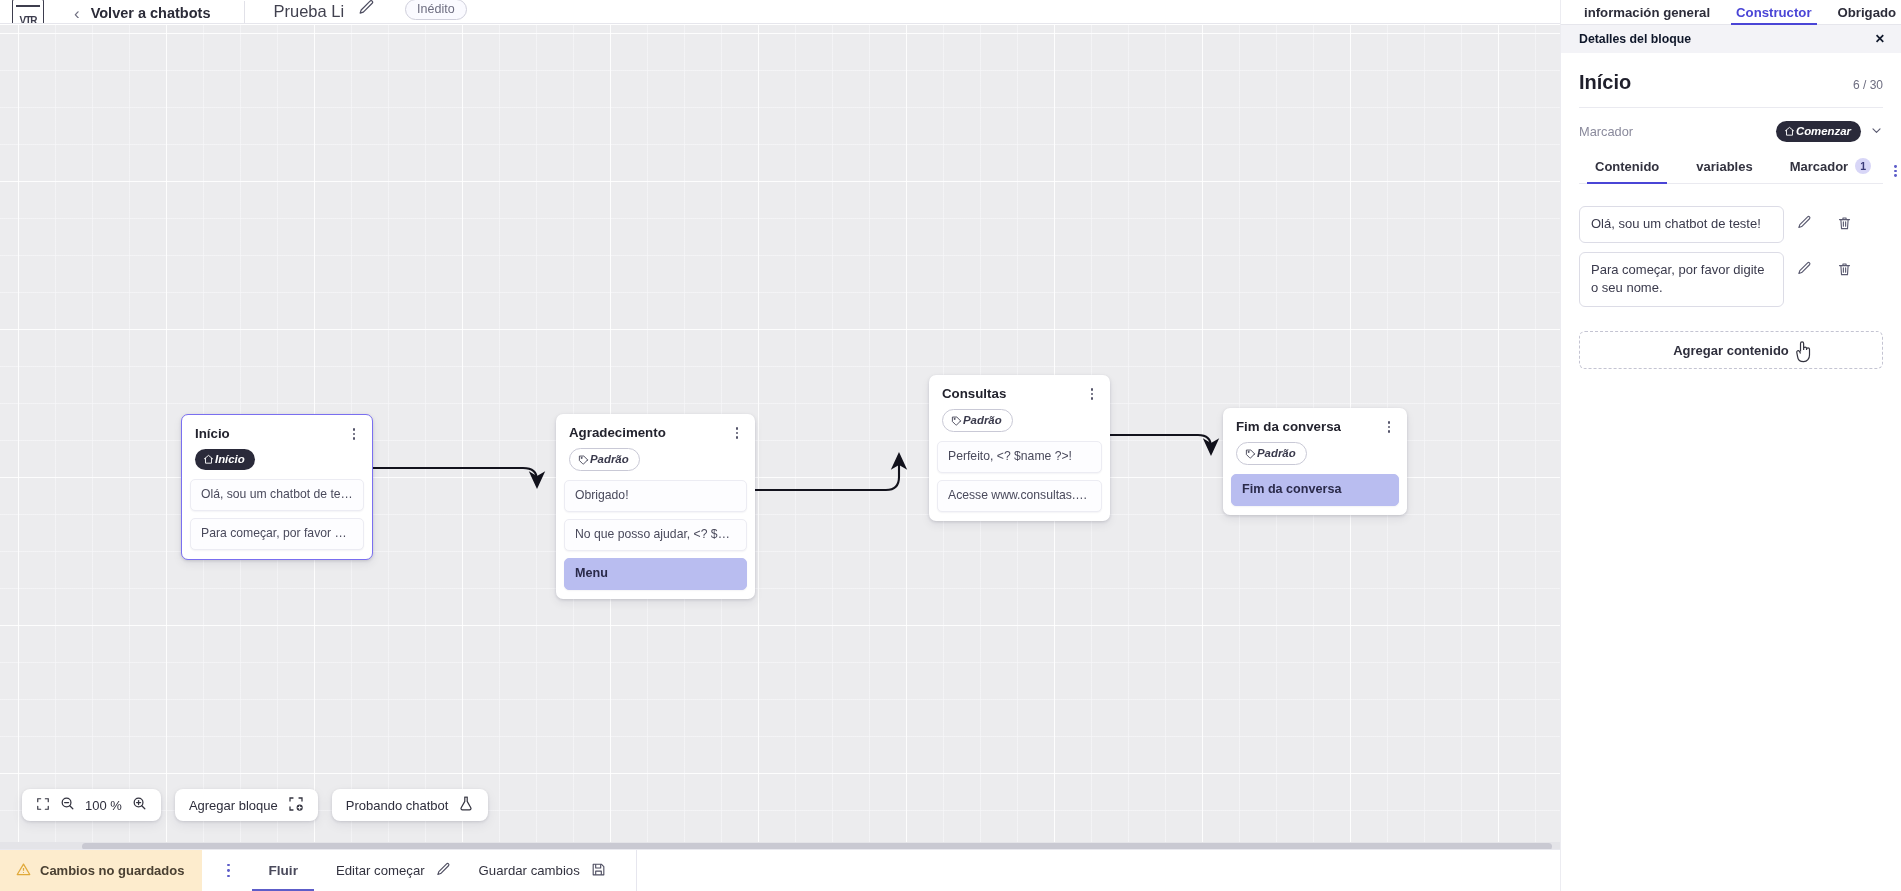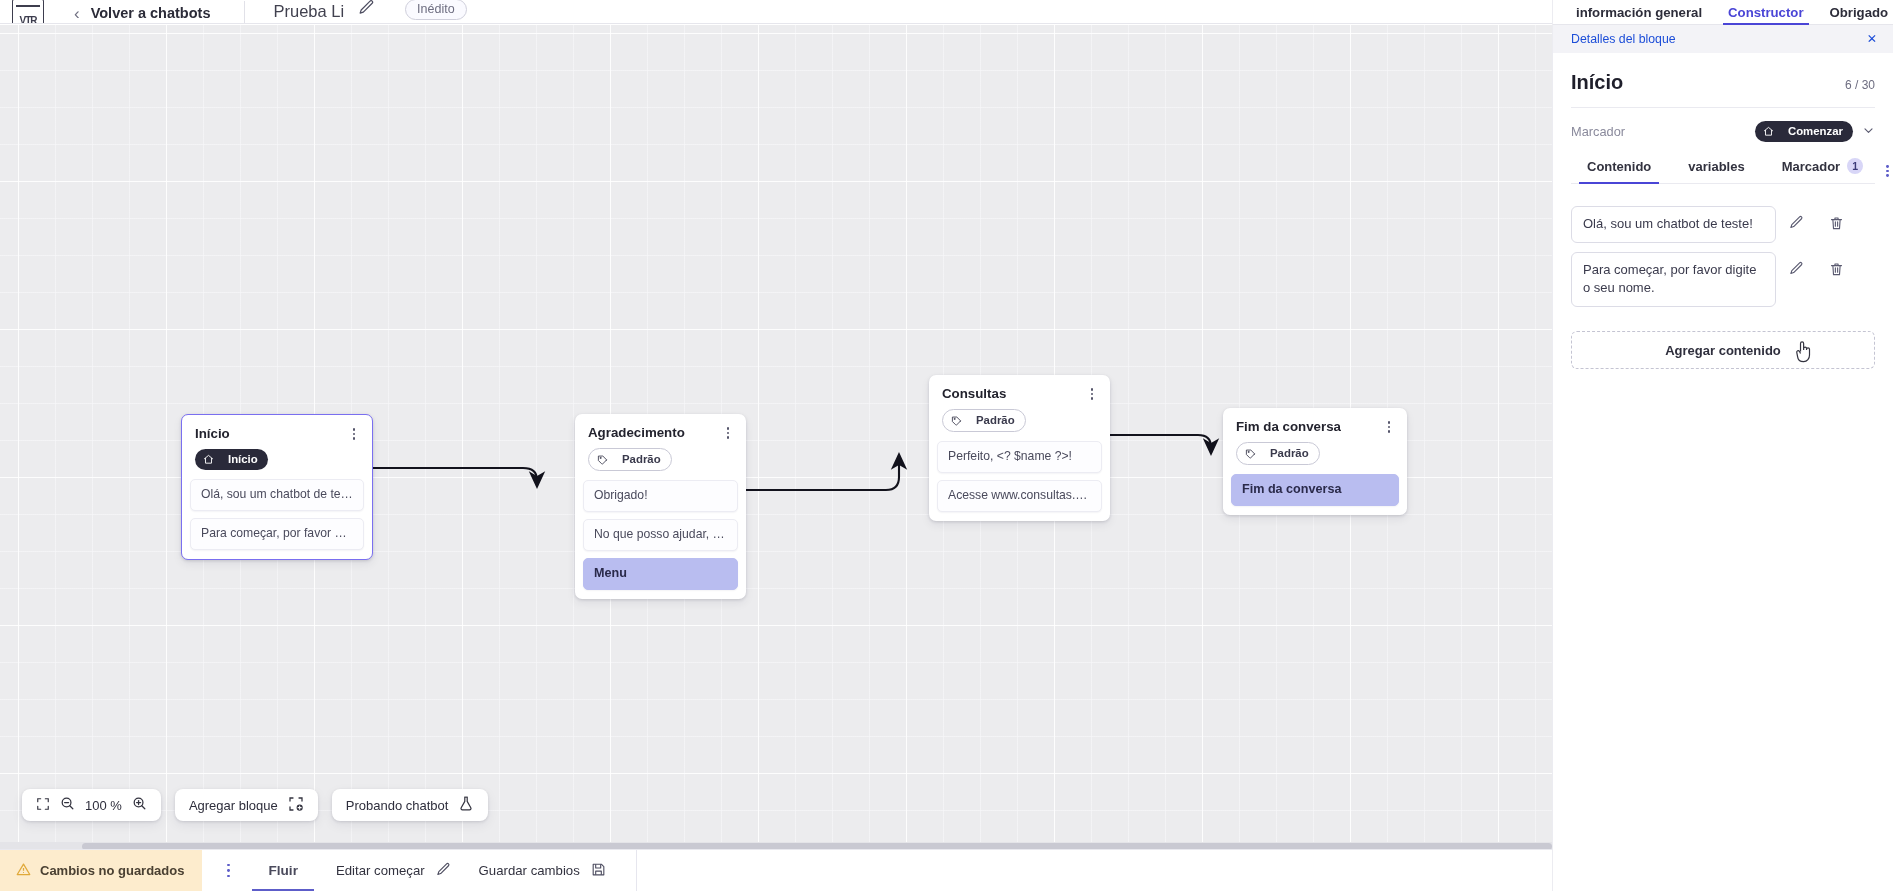--- a/index.html
+++ b/index.html
@@ -85,23 +85,24 @@
   .node-title { font-size: 13.3px; font-weight: 600; color: #23232e; line-height: 16px; }
   .node-kebab {
     position: absolute; right: 11px; top: 11px; width: 14px; height: 16px;
     display: flex; flex-direction: column; align-items: center; justify-content: space-between;
     padding: 2px 0; cursor: pointer;
   }
   .node-kebab i { width: 2.6px; height: 2.6px; border-radius: 50%; background: #54546a; display:block; }
 
   .tag-row { padding: 7px 13px 9px 13px; }
   .tag {
-    display: inline-flex; align-items: center; gap: 14px;
+    display: inline-flex; align-items: center; gap: 1px;
     border-radius: 12px; font-size: 11.4px; font-weight: 700; line-height: 12px;
     padding: 4px 10px 5px 8px;
+    font-style: italic;
   }
   .tag.dark { background: #2a2a3a; color: #ffffff; }
   .tag.light { background: #ffffff; color: #3a3a4c; border: 1px solid #c9c9d6; font-weight: 600; justify-content: center; }
 
   .node-body { padding: 0 8px 9px 8px; display: flex; flex-direction: column; gap: 7px; }
   .msg {
     background: #fdfdff; border: 1px solid #ececf3; border-radius: 5px;
     font-size: 12.2px; color: #4a4a5c; line-height: 15px;
     padding: 7px 10px 8px 10px;
     box-shadow: 0 1px 1.5px rgba(40,40,70,.05);
@@ -159,42 +160,42 @@
     content: ""; position: absolute; left: -6px; right: -6px; bottom: 0; height: 3px; background: #5d5dc9;
   }
   .sb-action {
     margin-left: 28px; display: flex; align-items: center; gap: 11px;
     font-size: 13.2px; color: #32323f; font-weight: 500; cursor: pointer; white-space: nowrap;
   }
   .sb-sep { width: 1px; height: 42px; background: #e6e6ee; margin-left: 30px; }
 
   
   .right-panel {
-    position: absolute; right: 8px; top: 0; width: 341px; height: 891px;
+    position: absolute; right: 0; top: 0; width: 341px; height: 891px;
     background: #ffffff; border-left: 1px solid #ececf1;
   }
   .rp-tabs {
     display: flex; align-items: flex-end; height: 25px;
     border-bottom: 1px solid #e6e6ec; padding-left: 10px; gap: 0;
   }
   .rp-tab {
     font-size: 13.2px; color: #2d2d3a; font-weight: 600;
     padding: 0 13px 4px 13px; position: relative; cursor: pointer; white-space: nowrap;
   }
   .rp-tab.active { color: #4a45d6; }
   .rp-tab.active::after {
     content: ""; position: absolute; left: 8px; right: 8px; bottom: -1px; height: 2.5px; background: #4a45d6;
   }
 
   .rp-subhead {
     height: 28px; background: #f3f3f7;
     display: flex; align-items: center; justify-content: space-between;
     padding: 0 16px 0 18px;
   }
-  .rp-subhead span { font-size: 12.3px; color: #1d4ed8; font-weight: 400; }
+  .rp-subhead span { font-size: 12.3px; color: #0f172a; font-weight: 700; }
   .close-x { font-size: 17px; color: #56566a; line-height: 17px; cursor: pointer; font-weight: 300; }
 
   .rp-body { padding: 0 18px; }
   .rp-titlerow {
     display: flex; align-items: baseline; justify-content: space-between;
     padding: 18px 0 13px 0; border-bottom: 1px solid #eaeaf0;
   }
   .rp-title { font-size: 20px; font-weight: 700; color: #1f1f2b; }
   .rp-count { font-size: 12px; color: #6d6d80; }
 
@@ -302,21 +303,21 @@
             </svg>
           <span>Início</span>
         </span>
       </div>
       <div class="node-body">
         <div class="msg">Olá, sou um chatbot de teste!</div>
         <div class="msg">Para começar, por favor digite o ...</div>
       </div>
     </div>
 
-    <div class="node" style="left:575px; top:389px; width:171px;">
+    <div class="node" style="left:556px; top:389px; width:199px;">
       <div class="node-head">
         <div class="node-title">Agradecimento</div>
         <div class="node-kebab">
             <i></i>
             <i></i>
             <i></i>
           </div>
       </div>
       <div class="tag-row">
         <span class="tag light">

